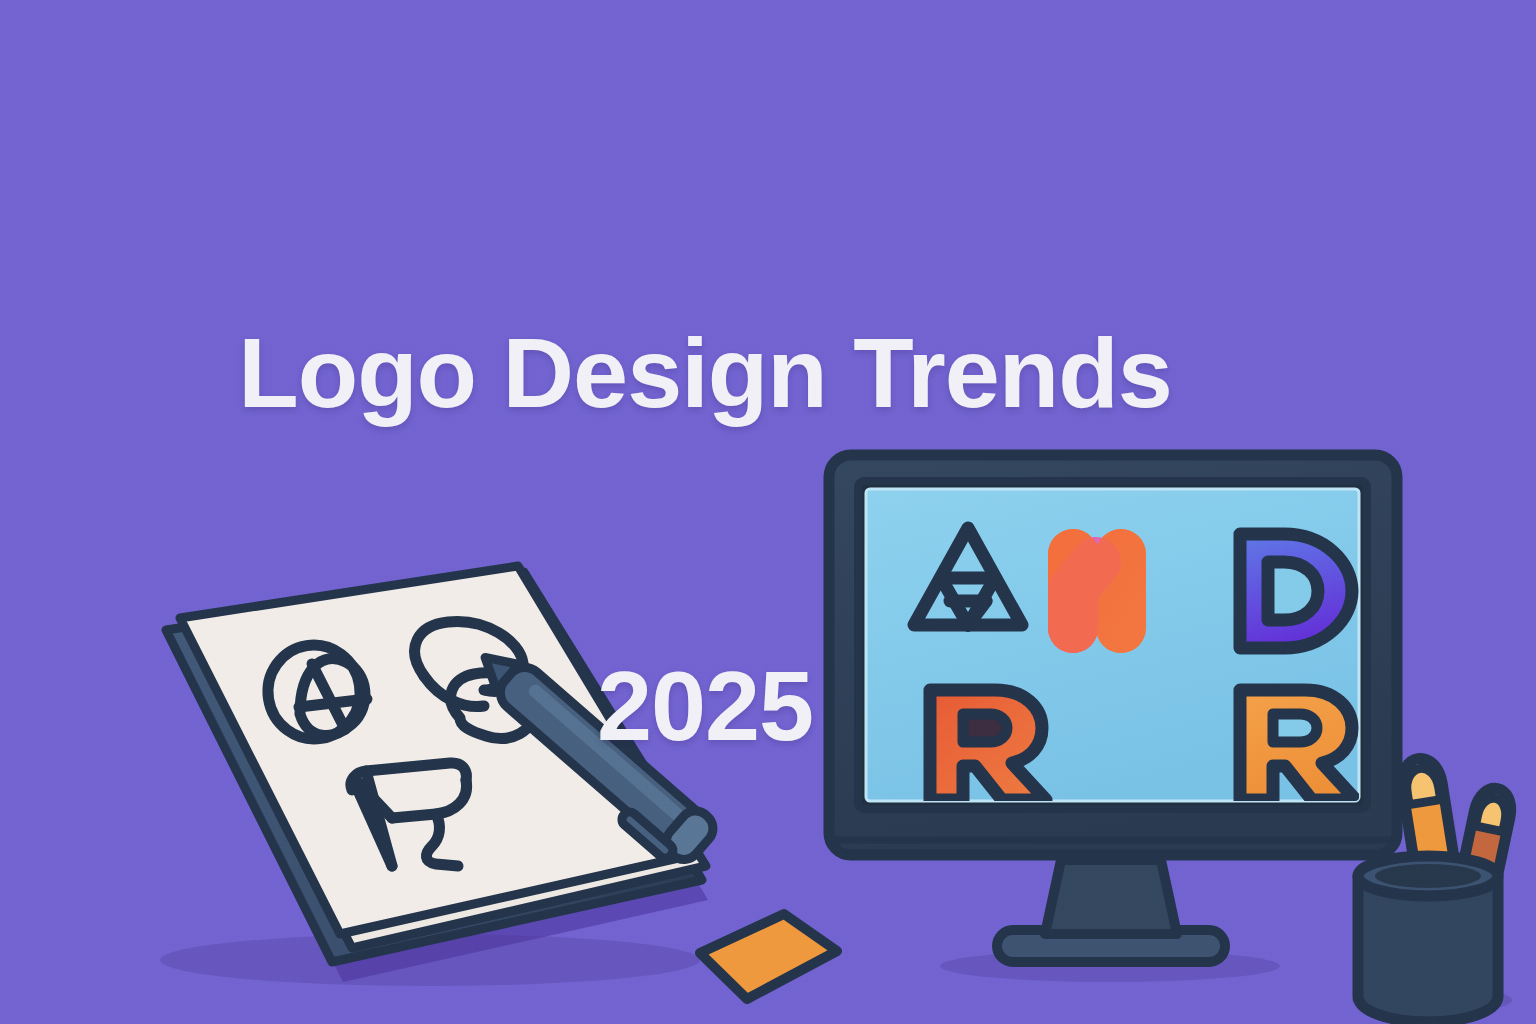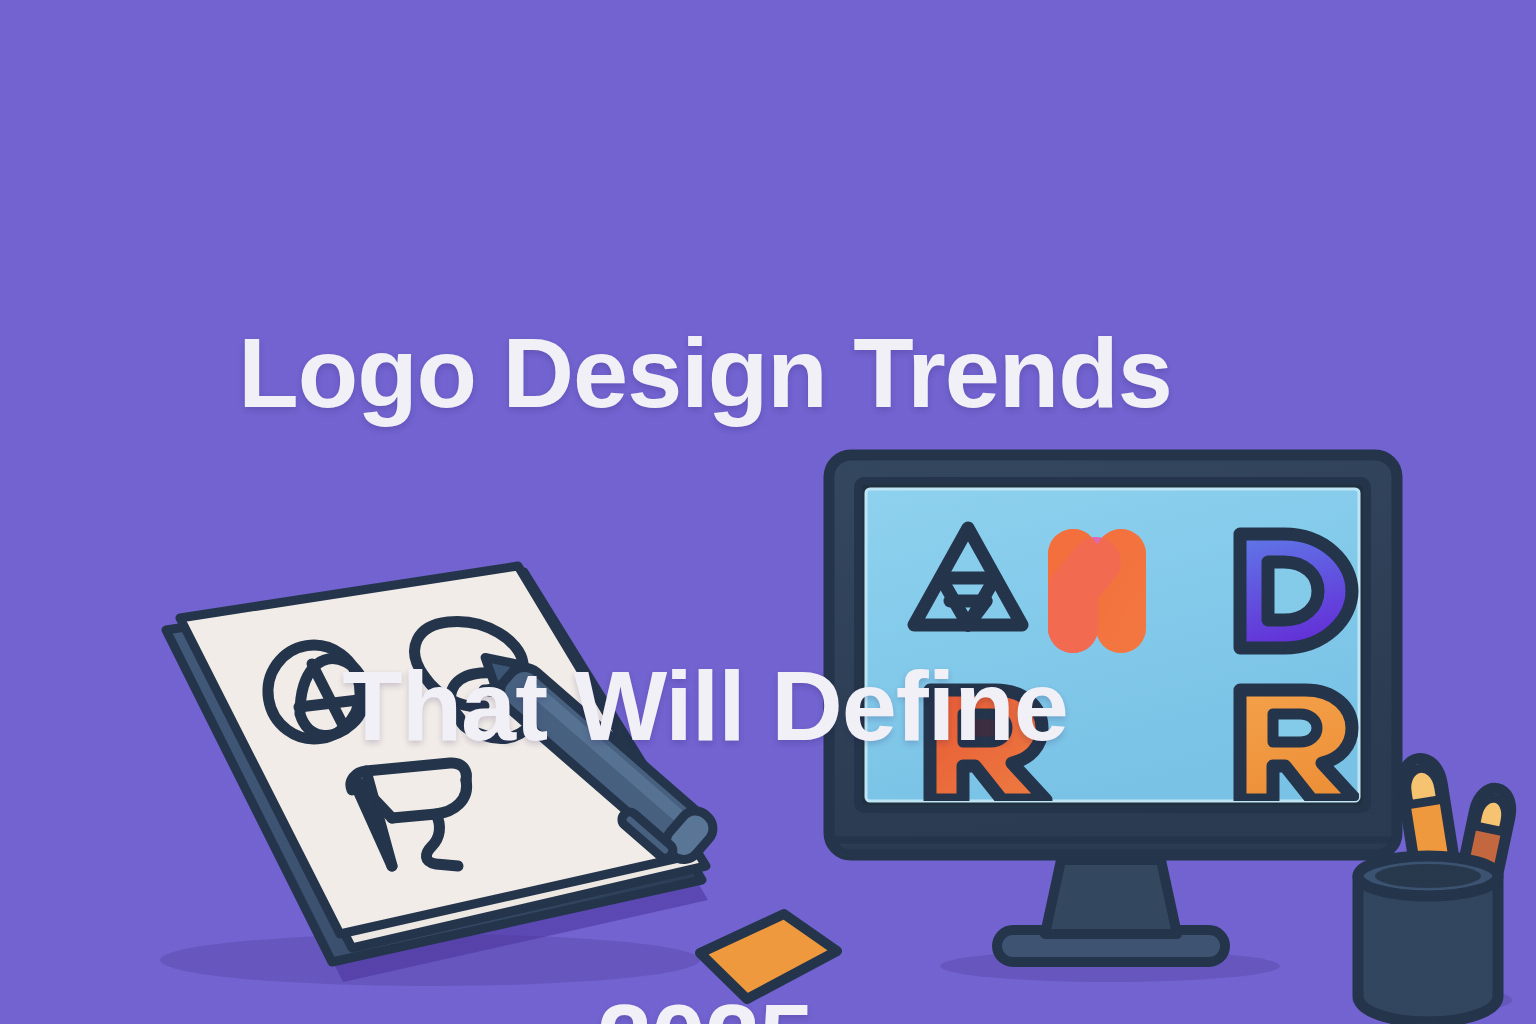--- a/index.html
+++ b/index.html
@@ -222,18 +222,17 @@
       </g>
 
       <path d="M1358 876 L1358 996 C1358 1012 1392 1022 1428 1022 C1464 1022 1498 1012 1498 996 L1498 876 Z" fill="#31465e" stroke="#23344b" stroke-width="11" stroke-linejoin="round"></path>
       <ellipse cx="1428" cy="876" rx="70" ry="20" fill="#3b5271" stroke="#23344b" stroke-width="11"></ellipse>
       <ellipse cx="1428" cy="876" rx="53" ry="12" fill="#27384c"></ellipse>
     </g>
   </svg>
 
   <div id="headline" style="color: rgb(243, 241, 248);">
     <span class="hl hl-1">Logo Design Trends</span>
-    <span class="hl hl-2">That Will Define</span>
     <span class="hl hl-3">2025</span>
   </div>
 
   <div id="grain"></div>
 </div>
 
 </body></html>

